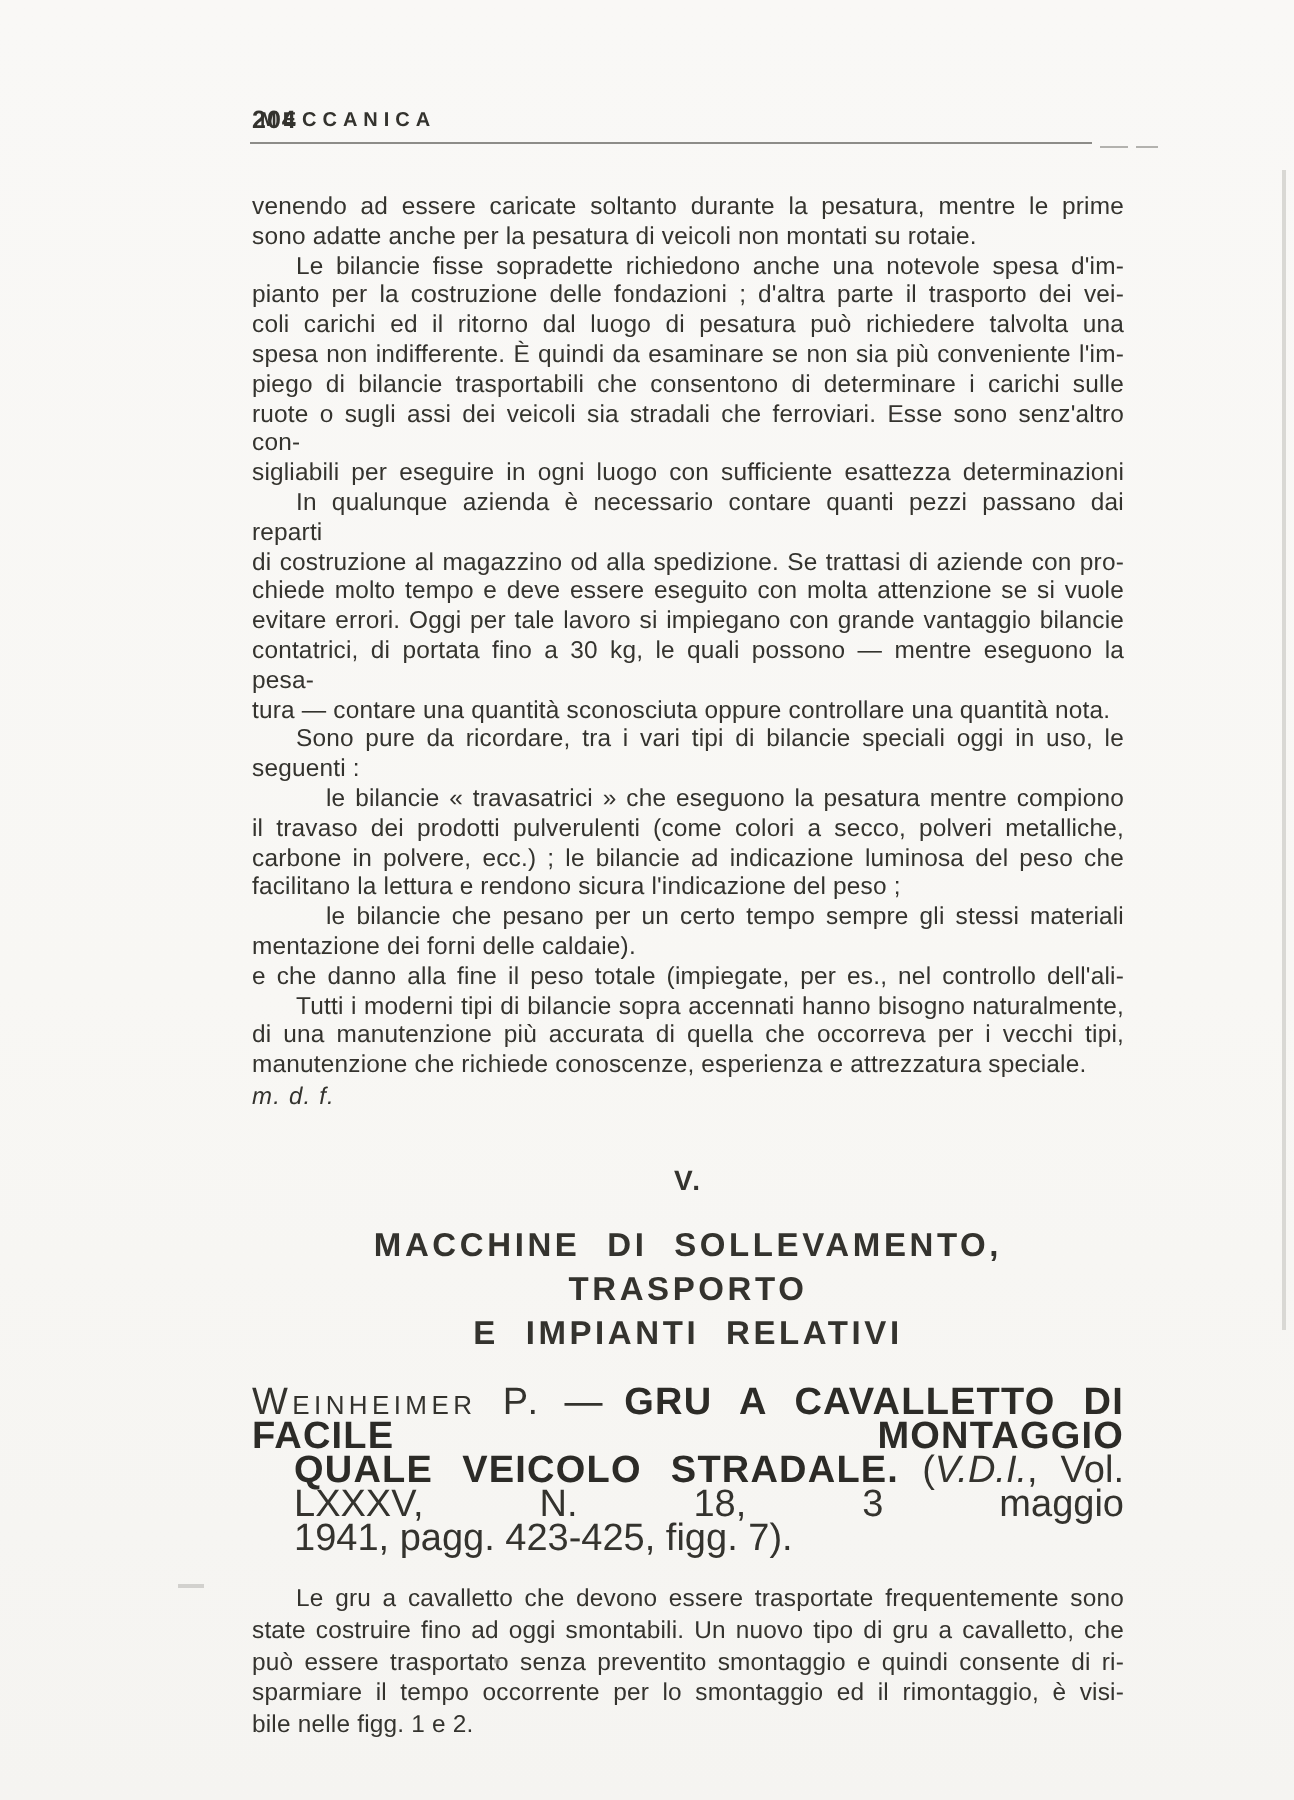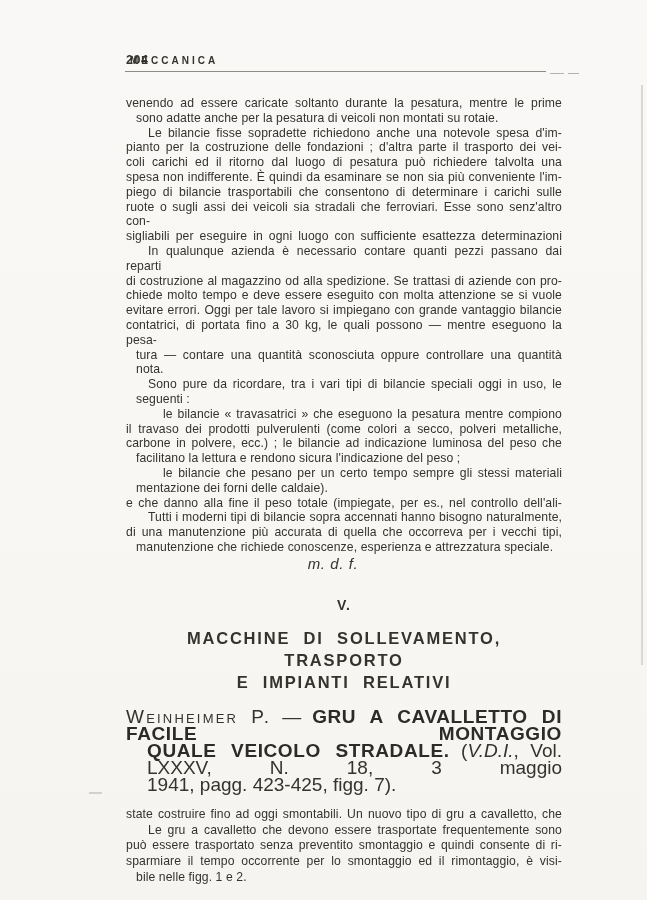--- a/index.html
+++ b/index.html
@@ -19,23 +19,23 @@
   .rule{position:absolute;left:125px;top:71px;width:421px;height:1.3px;background:#8d8c88;}
   .rule-dash{position:absolute;top:73px;height:1px;background:#b3b2ae;}
   .d1{left:550px;width:14px;}
   .d2{left:568px;width:11px;}
   .edge-line{position:absolute;left:641px;top:85px;width:1.5px;height:580px;background:#d9d8d4;}
 
   
   .column{position:absolute;left:126px;top:96px;width:436px;}
   .bodytext{font-size:12.2px;line-height:14.8px;letter-spacing:.1px;}
   .tline{text-align:justify;text-align-last:justify;white-space:normal;}
-  .tline.lastline{text-align-last:left;margin-left:10px;}
-  .signature{margin-top:1px;text-align:center;padding-right:22px;font-style:italic;
-             font-size:15px;line-height:15px;letter-spacing:.6px;}
+  .tline.lastline{text-align-last:left;}
+  .signature{margin-top:1px;text-align:left;padding-right:22px;font-style:italic;
+             font-size:12px;line-height:15px;letter-spacing:.6px;}
   .section-number{margin-top:27px;text-align:center;font-size:14px;font-weight:600;
                   letter-spacing:1px;line-height:15px;}
   .section-title{margin:14px 0 0 0;text-align:center;font-size:16.5px;font-weight:600;
                  letter-spacing:1.8px;word-spacing:7px;line-height:22px;}
   .reference{margin-top:15px;font-size:19px;line-height:17px;}
   .ref-line{text-align:justify;}
   .ref-line.jlast{text-align-last:justify;}
   .ref-line.indent{padding-left:21px;}
   .ref-author{font-variant:small-caps;letter-spacing:2.2px;}
   .ref-bold{font-weight:700;letter-spacing:.6px;word-spacing:2.5px;color:#2c2b27;}
@@ -115,22 +115,22 @@
     <h1 class="section-title"><span>MACCHINE DI SOLLEVAMENTO, TRASPORTO</span><br><span>E IMPIANTI RELATIVI</span></h1>
 
     <div class="reference">
       <div class="ref-line jlast"><span class="ref-author">Weinheimer P.</span><span> — </span><span class="ref-bold">GRU A CAVALLETTO DI FACILE MONTAGGIO</span></div>
       <div class="ref-line jlast indent"><span class="ref-bold">QUALE VEICOLO STRADALE.</span><span> (</span><span class="ref-italic">V.D.I.</span><span>, Vol. LXXXV, N. 18, 3 maggio</span></div>
       <div class="ref-line indent"><span>1941, pagg. 423-425, figg. 7).</span></div>
     </div>
 
     <div class="bodytext article">
         <div>
+          <div class="tline" style="text-indent: 22px;">Le gru a cavalletto che devono essere trasportate frequentemente sono</div>
           <div class="tline">state costruire fino ad oggi smontabili. Un nuovo tipo di gru a cavalletto, che</div>
-          <div class="tline" style="text-indent: 22px;">Le gru a cavalletto che devono essere trasportate frequentemente sono</div>
           <div class="tline">può essere trasportato senza preventito smontaggio e quindi consente di ri-</div>
           <div class="tline">sparmiare il tempo occorrente per lo smontaggio ed il rimontaggio, è visi-</div>
           <div class="tline lastline">bile nelle figg. 1 e 2.</div>
         </div>
       </div>
 
   </div>
 
   <div class="spot"></div>
   <div class="margin-smudge"></div>

